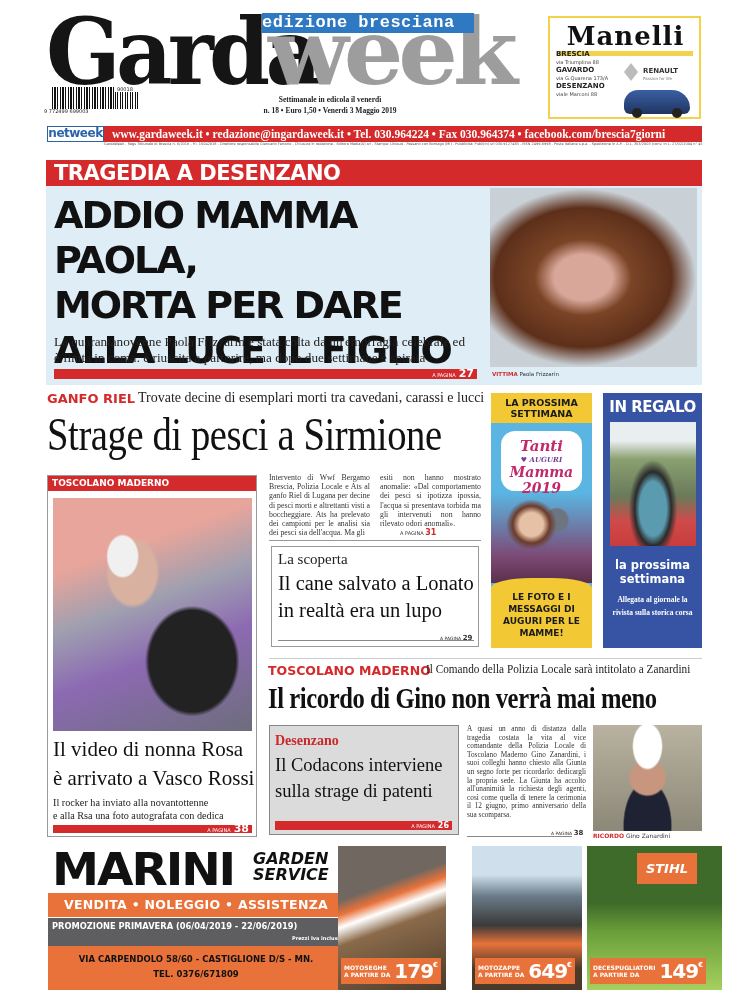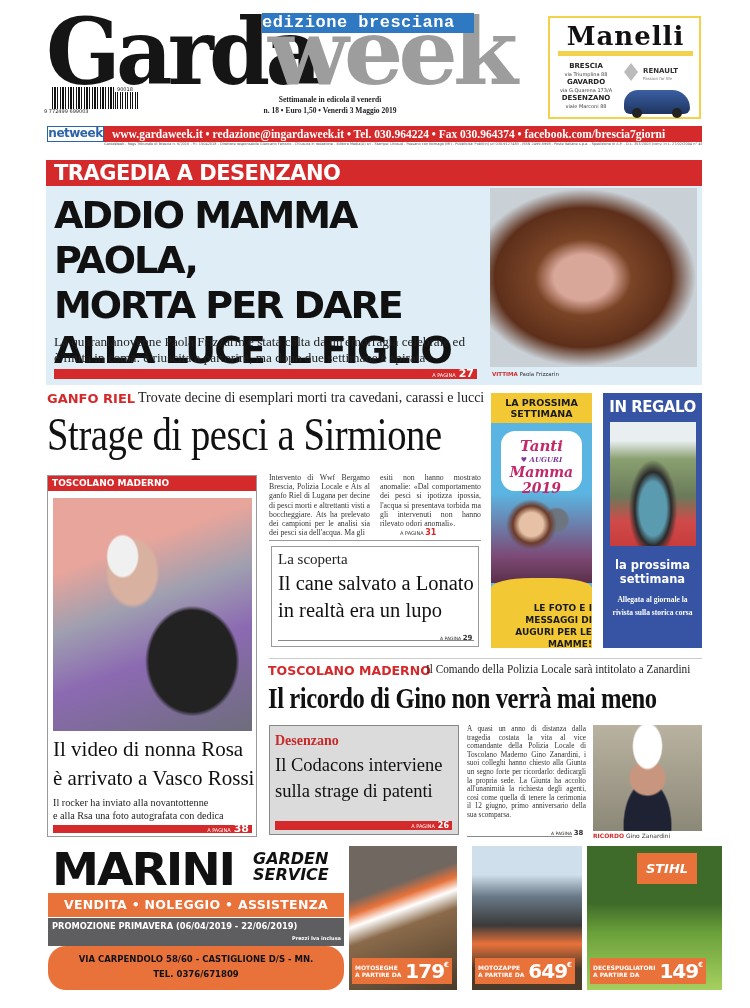--- a/index.html
+++ b/index.html
@@ -16,21 +16,21 @@
   .barcode2 { left: 115px; top: 92px; width: 25px; height: 17px;
     background: repeating-linear-gradient(90deg,#111 0 1px,#fff 1px 2px,#111 2px 3px,#fff 3px 5px); }
   .barcode-num { left: 44px; top: 108px; font-family: "DejaVu Sans", sans-serif; font-size: 5px; color: #222; }
   .barcode-top { left: 117px; top: 86px; font-family: "DejaVu Sans", sans-serif; font-size: 5px; color: #222; }
   .issue { left: 250px; top: 94px; width: 160px; text-align: center; font-family: "Liberation Serif", serif; font-weight: bold; font-size: 7.5px; line-height: 11px; color: #222; }
 
   
   .manelli { left: 548px; top: 16px; width: 153px; height: 103px; border: 2px solid #f1d24a; background: #fff; }
   .manelli .name { position: absolute; left: 8px; top: 3px; width: 135px; text-align: center; font-family: "DejaVu Serif", serif; font-weight: bold; font-size: 26px; letter-spacing: 1px; color: #111; }
   .manelli .bar { position: absolute; left: 8px; top: 33px; width: 135px; height: 5px; background: #f1d24a; }
-  .manelli .locs { position: absolute; left: 6px; top: 44px; width: 60px; text-align: center; font-family: "DejaVu Sans", sans-serif; }
+  .manelli .locs { position: absolute; left: 6px; top: 32px; width: 60px; font-family: "DejaVu Sans", sans-serif; }
   .manelli .city { font-size: 7px; font-weight: bold; line-height: 8px; color: #222; }
   .manelli .addr { font-size: 5px; line-height: 8px; color: #444; }
   .renault-logo { position: absolute; left: 74px; top: 45px; width: 14px; height: 18px; background: #bbb; clip-path: polygon(50% 0,100% 50%,50% 100%,0 50%); }
   .renault-txt { position: absolute; left: 93px; top: 49px; font-family: "DejaVu Sans", sans-serif; font-weight: bold; font-size: 7px; color: #333; }
   .renault-sub { position: absolute; left: 93px; top: 58px; font-family: "DejaVu Sans", sans-serif; font-size: 4px; color: #777; }
   .car { position: absolute; left: 74px; top: 72px; width: 66px; height: 24px; background: linear-gradient(180deg,#3b5fa4,#1f3560); border-radius: 14px 18px 6px 6px; }
   .car::before, .car::after { content: ""; position: absolute; bottom: -4px; width: 10px; height: 10px; border-radius: 50%; background: #222; }
   .car::before { left: 8px; } .car::after { right: 8px; }
 
   
@@ -69,21 +69,21 @@
   .cane-page b { font-size: 7px; }
 
   
   .promo1 { left: 491px; top: 393px; width: 101px; height: 255px; background: #5bb5e2; }
   .promo1 .top { position: absolute; left: 0; top: 0; width: 100%; height: 30px; background: #f2c935; color: #1a1a1a; font-family: "DejaVu Sans", sans-serif; font-weight: bold; font-size: 9.5px; line-height: 11px; text-align: center; padding-top: 4px; }
   .promo1 .logo { position: absolute; left: 10px; top: 38px; width: 81px; height: 60px; background: #fff; border-radius: 14px; text-align: center; font-family: "DejaVu Serif", serif; font-style: italic; font-weight: bold; color: #c3286b; }
   .promo1 .logo .l1 { font-size: 15px; line-height: 18px; display: block; margin-top: 6px; }
   .promo1 .logo .l2 { font-size: 7px; line-height: 9px; display: block; color: #7a3a9a; }
   .promo1 .logo .l3 { font-size: 14px; line-height: 16px; display: block; }
   .promo1 .photo { position: absolute; left: 0; top: 100px; width: 100%; height: 90px; background: radial-gradient(circle at 40% 35%, #e6c1a5 0 14%, #6b3b2a 22%, transparent 30%), radial-gradient(circle at 65% 30%, #6d7580 0 12%, transparent 14%), linear-gradient(180deg,#5bb5e2,#7c4a76 70%, #5b2f4a); }
-  .promo1 .bottom { position: absolute; left: 0; top: 185px; width: 100%; height: 70px; background: #f2c935; border-radius: 40px 40px 0 0 / 10px 10px 0 0; color: #1a1a1a; font-family: "DejaVu Sans", sans-serif; font-weight: bold; font-size: 9px; line-height: 12px; text-align: right; padding-top: 24px; }
+  .promo1 .bottom { position: absolute; left: 0; top: 185px; width: 100%; height: 70px; background: #f2c935; border-radius: 40px 40px 0 0 / 10px 10px 0 0; color: #1a1a1a; font-family: "DejaVu Sans", sans-serif; font-weight: bold; font-size: 9px; line-height: 12px; text-align: center; padding-top: 13px; }
   .promo2 { left: 603px; top: 393px; width: 99px; height: 255px; background: #3654a3; }
   .promo2 .title { position: absolute; left: 0; top: 4px; width: 100%; text-align: center; color: #fff; font-family: "DejaVu Sans", sans-serif; font-weight: bold; font-size: 15px; line-height: 20px; letter-spacing: -0.5px; }
   .promo2 .photo { position: absolute; left: 7px; top: 29px; width: 86px; height: 124px; background: radial-gradient(ellipse at 50% 70%, #5b9bb0 0 22%, #2b2b2b 30%, transparent 40%), linear-gradient(180deg,#e9eef0 0 15%, #8aa070 30%, #6a7a5a 60%, #d04a4a 80%, #c83c3c); }
   .promo2 .sub { position: absolute; left: 0; top: 165px; width: 100%; text-align: center; color: #fff; font-family: "DejaVu Sans", sans-serif; font-weight: bold; font-size: 11.5px; line-height: 14px; }
   .promo2 .desc { position: absolute; left: 4px; top: 200px; width: 91px; text-align: center; color: #fff; font-family: "Liberation Serif", serif; font-weight: bold; font-size: 7.5px; line-height: 13px; }
 
   
   .rosa-box { left: 47px; top: 475px; width: 210px; height: 362px; border: 1px solid #999; background: #fff; }
   .rosa-kicker { left: 48px; top: 476px; width: 208px; height: 15px; background: #d42a2b; color: #fff; font-family: "DejaVu Sans", sans-serif; font-weight: bold; font-size: 9px; line-height: 15px; padding-left: 4px; }
   .rosa-photo { left: 53px; top: 498px; width: 199px; height: 233px; background: radial-gradient(ellipse at 35% 25%, #f0f0f0 0 8%, transparent 9%), radial-gradient(ellipse at 40% 32%, #d9b1a0 0 14%, transparent 16%), radial-gradient(ellipse at 70% 70%, #222 0 22%, transparent 24%), linear-gradient(160deg,#e8a59b 0 25%, #9f9fb0 45%, #8c6ab2 65%, #6d6d7c 100%); }
@@ -112,23 +112,23 @@
   .coda-page b { font-size: 8px; }
 
   
   .ad-frame { left: 46px; top: 846px; width: 656px; height: 150px; background: #fff; }
   .marini-name { left: 52px; top: 845px; font-family: "DejaVu Sans", sans-serif; font-weight: bold; font-size: 45px; line-height: 50px; color: #111; letter-spacing: -2px; transform: scaleX(1.05); transform-origin: left; }
   .marini-garden { left: 253px; top: 851px; font-family: "DejaVu Sans", sans-serif; font-weight: bold; font-style: italic; font-size: 16px; line-height: 16px; color: #111; }
   .ad-orange1 { left: 48px; top: 893px; width: 296px; height: 24px; background: #e8723a; color: #fff; font-family: "DejaVu Sans", sans-serif; font-weight: bold; font-size: 12.5px; line-height: 24px; text-align: center; letter-spacing: 0.3px; white-space: nowrap; }
   .ad-gray { left: 48px; top: 918px; width: 296px; height: 28px; background: #5e5e60; color: #fff; font-family: "DejaVu Sans", sans-serif; font-weight: bold; }
   .ad-gray .promo { position: absolute; left: 4px; top: 3px; font-size: 8.3px; white-space: nowrap; }
   .ad-gray .iva { position: absolute; right: 3px; top: 17px; font-size: 5px; }
-  .ad-orange2 { left: 48px; top: 946px; width: 296px; height: 44px; background: #e8723a; color: #111; font-family: "DejaVu Sans", sans-serif; font-weight: bold; font-size: 8.5px; line-height: 15px; text-align: center; padding-top: 6px; white-space: nowrap; border-radius: 18px; }
+  .ad-orange2 { left: 48px; top: 946px; width: 296px; height: 44px; background: #e8723a; color: #111; font-family: "DejaVu Sans", sans-serif; font-weight: bold; font-size: 8.5px; line-height: 15px; text-align: center; padding-top: 6px; white-space: nowrap; }
   .tool { top: 846px; height: 144px; }
-  .tool1 { left: 349px; width: 108px; background: linear-gradient(160deg,#6f6760 0 30%, #e8723a 38%, #fff 45%, #8a6a4a 55%, #4a3b2a 100%); }
+  .tool1 { left: 338px; width: 108px; background: linear-gradient(160deg,#6f6760 0 30%, #e8723a 38%, #fff 45%, #8a6a4a 55%, #4a3b2a 100%); }
   .tool2 { left: 472px; width: 110px; background: linear-gradient(180deg,#cfe0ec 0 20%, #6a7a88 35%, #3a3a3a 55%, #e8723a 68%, #4a3a2a 85%); }
   .tool3 { left: 587px; width: 135px; background: linear-gradient(180deg,#3f6b2a 0 40%, #6aa03a 60%, #a6d060 100%); }
   .price-tag { position: absolute; bottom: 6px; left: 3px; height: 26px; background: #e8723a; color: #fff; font-family: "DejaVu Sans", sans-serif; font-weight: bold; display: flex; align-items: center; padding: 0 3px; }
   .price-tag .lbl { font-size: 6px; line-height: 7px; margin-right: 4px; white-space: nowrap; }
   .price-tag .val { font-size: 20px; letter-spacing: -1px; }
   .price-tag .eur { font-size: 7px; align-self: flex-start; margin-top: 3px; }
   .stihl { left: 637px; top: 853px; width: 60px; height: 31px; background: #e8723a; color: #fff; font-family: "DejaVu Sans", sans-serif; font-weight: bold; font-style: italic; font-size: 13px; line-height: 31px; text-align: center; }
 </style>
 </head>
 <body>

